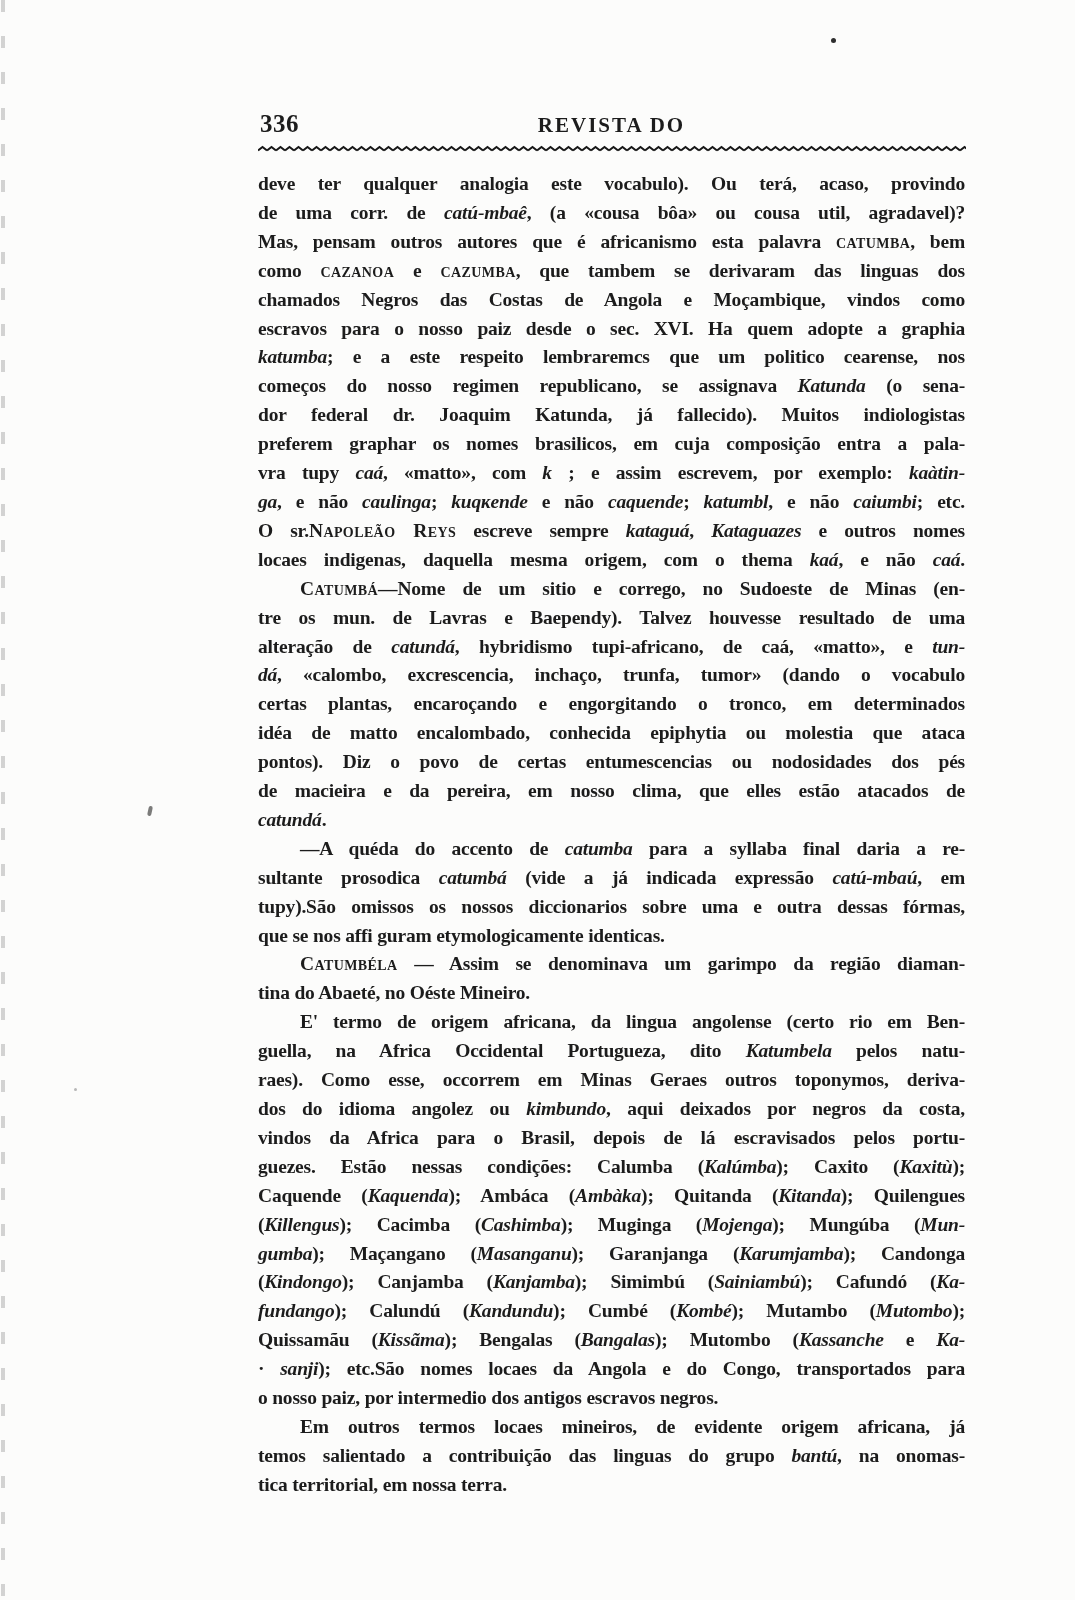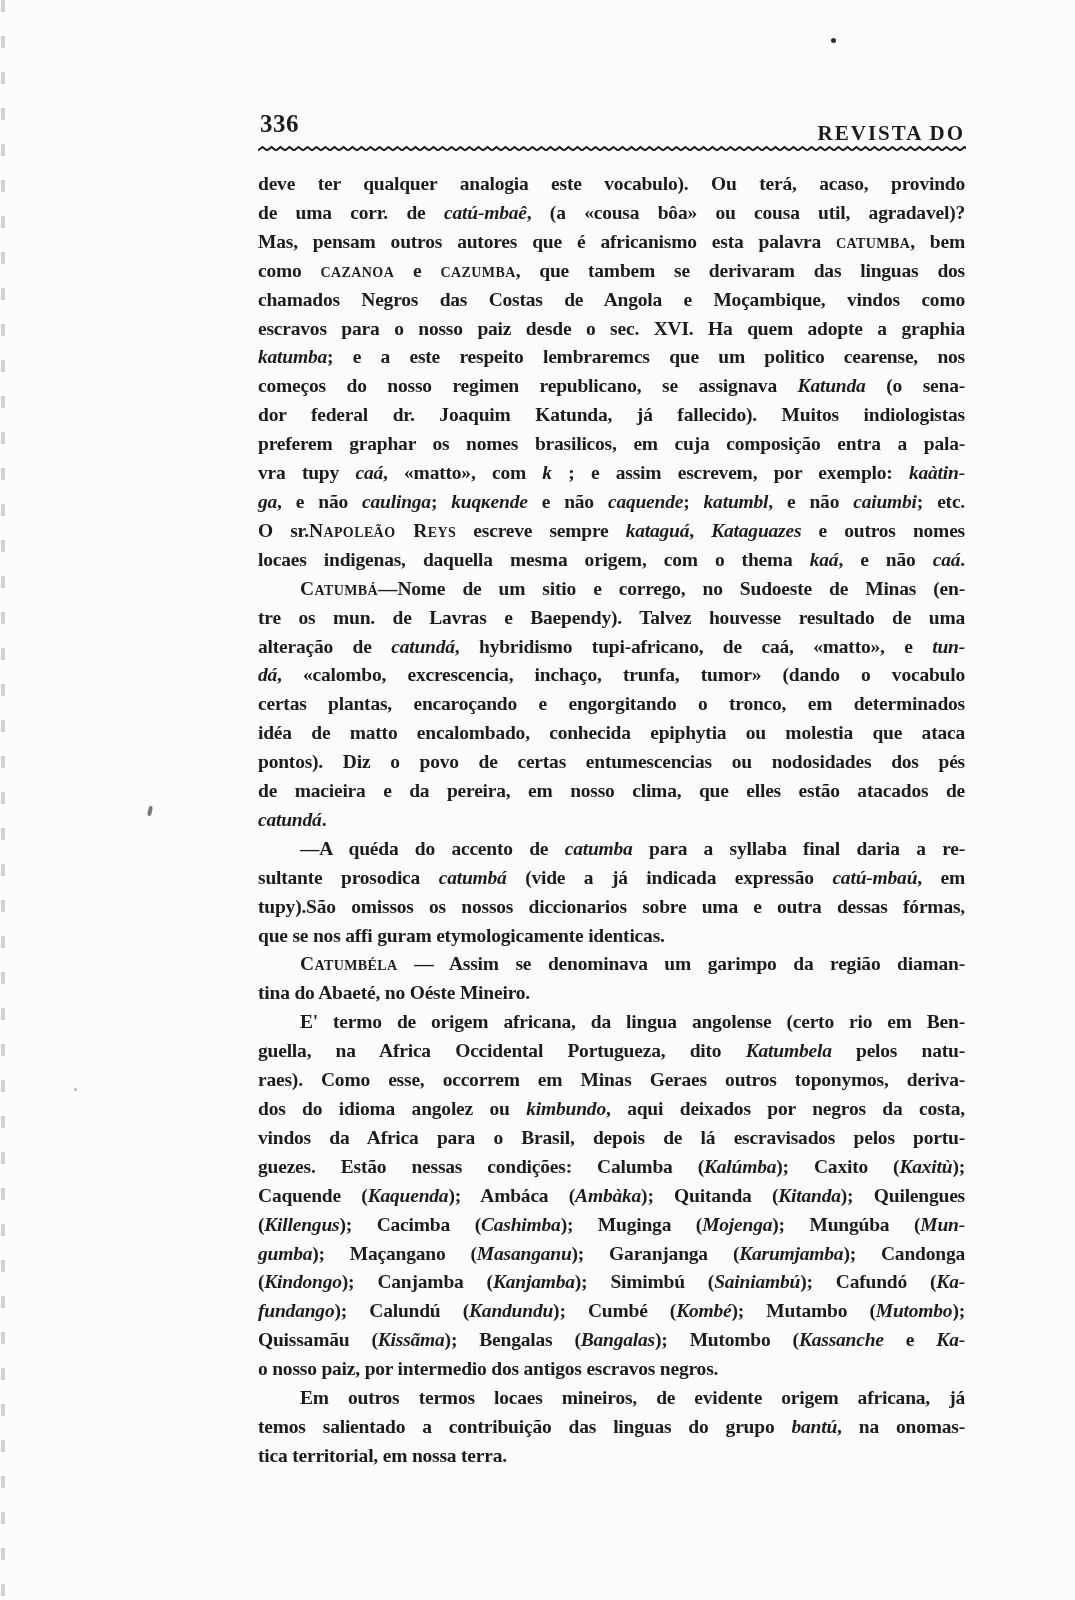--- a/index.html
+++ b/index.html
@@ -11,21 +11,21 @@
     overflow:hidden;
   }
   
   .header { position:absolute; left:258px; top:110px; width:707px; height:34px; }
   .page-number {
     position:absolute; left:2px; top:0;
     font-size:25px; font-weight:700; letter-spacing:.5px;text-align:right;
   }
   .header-title {
     position:absolute; left:0; top:3px; width:100%;
-    text-align:right; font-size:21px; font-weight:700; letter-spacing:2px;margin-top:8px;
+    text-align:center; font-size:21px; font-weight:700; letter-spacing:2px;
   }
   .wavy { position:absolute; left:258px; top:144px; width:708px; height:10px; }
   
   .textcol {
     position:absolute; left:258px; top:170px; width:707px;
     font-size:19.5px; font-weight:700; line-height:28.9px;
     letter-spacing:-0.2px;
   }
   .line { text-align:justify; text-align-last:justify; white-space:normal; }
   .line.nj { text-align-last:left; }
@@ -102,17 +102,18 @@
     <div class="line"><span>raes). Como esse, occorrem em Minas Geraes outros toponymos, deriva-</span></div>
     <div class="line"><span>dos do idioma angolez ou </span><span class="it">kimbundo</span><span>, aqui deixados por negros da costa,</span></div>
     <div class="line"><span>vindos da Africa para o Brasil, depois de lá escravisados pelos portu-</span></div>
     <div class="line"><span>guezes. Estão nessas condições: Calumba (</span><span class="it">Kalúmba</span><span>); Caxito (</span><span class="it">Kaxitù</span><span>);</span></div>
     <div class="line"><span>Caquende (</span><span class="it">Kaquenda</span><span>); Ambáca (</span><span class="it">Ambàka</span><span>); Quitanda (</span><span class="it">Kitanda</span><span>); Quilengues</span></div>
     <div class="line"><span>(</span><span class="it">Killengus</span><span>); Cacimba (</span><span class="it">Cashimba</span><span>); Muginga (</span><span class="it">Mojenga</span><span>); Mungúba (</span><span class="it">Mun-</span></div>
     <div class="line"><span class="it">gumba</span><span>); Maçangano (</span><span class="it">Masanganu</span><span>); Garanjanga (</span><span class="it">Karumjamba</span><span>); Candonga</span></div>
     <div class="line"><span>(</span><span class="it">Kindongo</span><span>); Canjamba (</span><span class="it">Kanjamba</span><span>); Simimbú (</span><span class="it">Sainiambú</span><span>); Cafundó (</span><span class="it">Ka-</span></div>
     <div class="line"><span class="it">fundango</span><span>); Calundú (</span><span class="it">Kandundu</span><span>); Cumbé (</span><span class="it">Kombé</span><span>); Mutambo (</span><span class="it">Mutombo</span><span>);</span></div>
     <div class="line"><span>Quissamãu (</span><span class="it">Kissãma</span><span>); Bengalas (</span><span class="it">Bangalas</span><span>); Mutombo (</span><span class="it">Kassanche</span><span> e </span><span class="it">Ka-</span></div>
+    <div class="line"><span>· </span><span class="it">sanji</span><span>); etc.São nomes locaes da Angola e do Congo, transportados para</span></div>
     <div class="line nj"><span>o nosso paiz, por intermedio dos antigos escravos negros.</span></div>
     <div class="line ind"><span>Em outros termos locaes mineiros, de evidente origem africana, já</span></div>
     <div class="line"><span>temos salientado a contribuição das linguas do grupo </span><span class="it">bantú</span><span>, na onomas-</span></div>
     <div class="line nj"><span>tica territorial, em nossa terra.</span></div>
   </main>
 
 </body></html>

